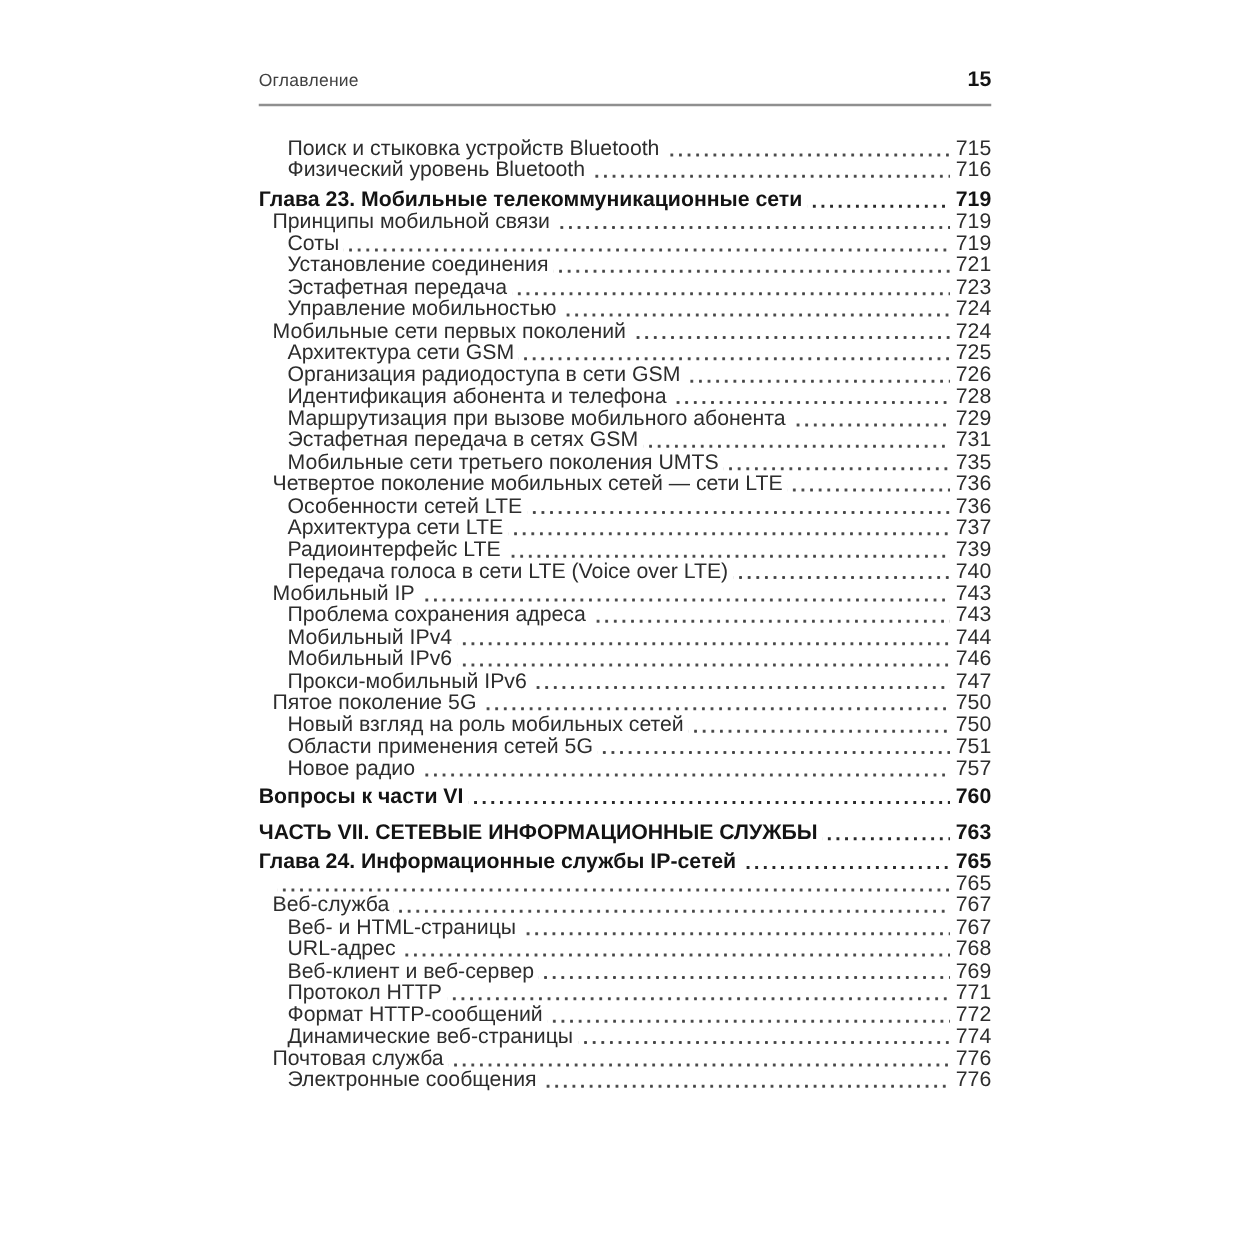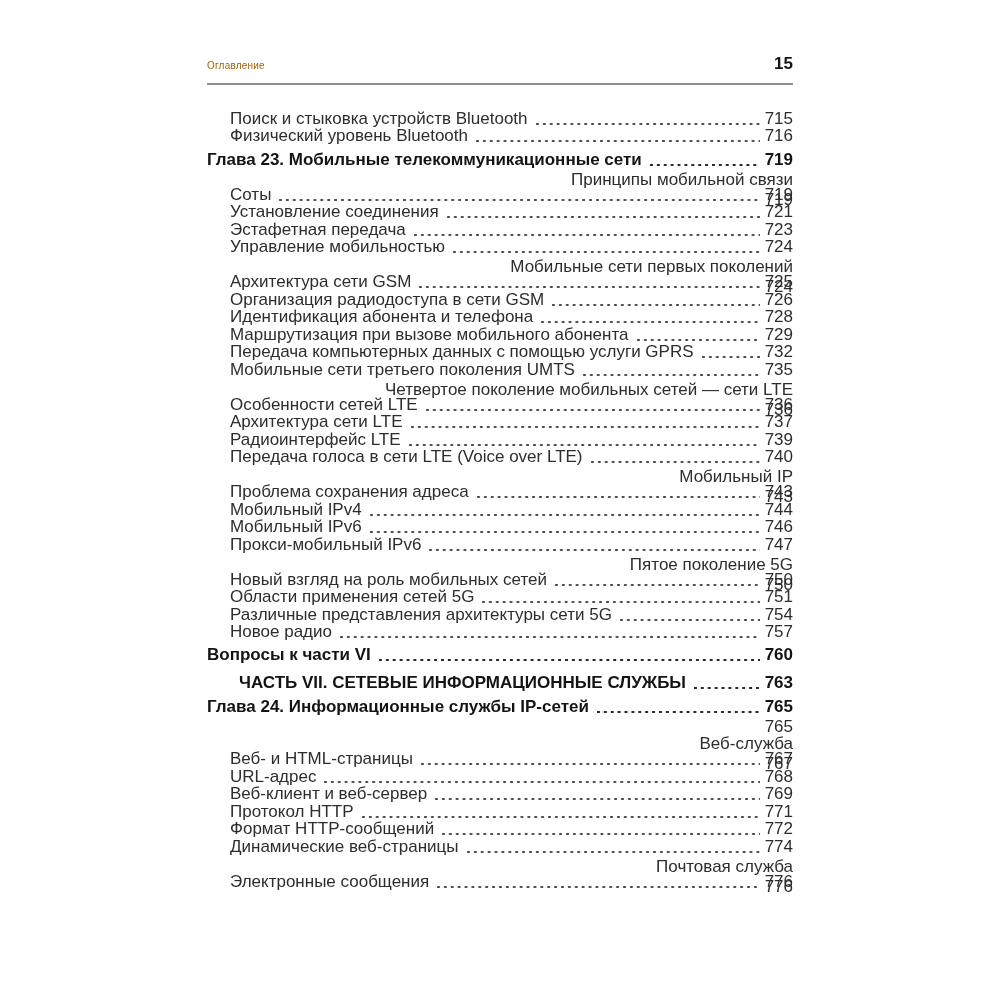--- a/index.html
+++ b/index.html
@@ -16,22 +16,22 @@
     width: 586px;
   }
   .running-head {
     display: flex;
     justify-content: space-between;
     align-items: baseline;
     border-bottom: 2px solid #8f8f8f;
     padding-bottom: 9px;
   }
   .running-head .head-title {
-    font-size: 10px;
-    color: #a16207;
+    font-size: 14px;
+    color: #404040;
     letter-spacing: 0.2px;
   }
   .running-head .head-page {
     font-size: 17px;
     font-weight: bold;
     color: #141414;
     margin-left: 12px;
   }
   .toc {
     margin-top: 26px;
@@ -51,32 +51,32 @@
     background-image: radial-gradient(circle, #454545 1.05px, rgba(0,0,0,0) 1.4px);
     background-repeat: repeat-x;
     background-position: 2px calc(100% - 3px);
     background-size: 6.9px 4px;
   }
   .row .pg {
     min-width: 30px;
     text-align: right;
     white-space: nowrap;
   }
-  .lvl-1 { padding-left: 11px; flex-direction: column; }
+  .lvl-1 { padding-left: 11px; }
   .lvl-2 { padding-left: 23px; }
   .s-chapter, .s-part, .s-questions {
     font-weight: bold;
     color: #141414;
   }
   .s-chapter .dots, .s-part .dots, .s-questions .dots {
     background-image: radial-gradient(circle, #2a2a2a 1.2px, rgba(0,0,0,0) 1.5px);
   }
   .s-chapter { margin-top: 6px; align-items: flex-end; }
   .s-questions { margin-top: 5px; }
-  .s-part { margin-top: 11px; margin-left: 32px; }
+  .s-part { margin-top: 11px; }
 </style>
 </head>
 <body>
 
 <div class="page">
   <div class="running-head">
     <span class="head-title">Оглавление</span>
     <span class="head-page">15</span>
   </div>
   <div class="toc">
@@ -139,23 +139,23 @@
         <span class="title">Идентификация абонента и телефона</span>
         <span class="dots"></span>
         <span class="pg">728</span>
       </div>
       <div class="row lvl-2 s-sub">
         <span class="title">Маршрутизация при вызове мобильного абонента</span>
         <span class="dots"></span>
         <span class="pg">729</span>
       </div>
       <div class="row lvl-2 s-sub">
-        <span class="title">Передача компьютерных данных с помощью услуги GPRS</span>
-        <span class="dots"></span>
-        <span class="pg">732</span>
+        <span class="title">Эстафетная передача в сетях GSM</span>
+        <span class="dots"></span>
+        <span class="pg">731</span>
       </div>
       <div class="row lvl-2 s-sub">
         <span class="title">Мобильные сети третьего поколения UMTS</span>
         <span class="dots"></span>
         <span class="pg">735</span>
       </div>
       <div class="row lvl-1 s-section">
         <span class="title">Четвертое поколение мобильных сетей — сети LTE</span>
         <span class="dots"></span>
         <span class="pg">736</span>
@@ -212,25 +212,20 @@
       </div>
       <div class="row lvl-2 s-sub">
         <span class="title">Новый взгляд на роль мобильных сетей</span>
         <span class="dots"></span>
         <span class="pg">750</span>
       </div>
       <div class="row lvl-2 s-sub">
         <span class="title">Области применения сетей 5G</span>
         <span class="dots"></span>
         <span class="pg">751</span>
-      </div>
-      <div class="row lvl-2 s-sub">
-        <span class="title">Различные представления архитектуры сети 5G</span>
-        <span class="dots"></span>
-        <span class="pg">754</span>
       </div>
       <div class="row lvl-2 s-sub">
         <span class="title">Новое радио</span>
         <span class="dots"></span>
         <span class="pg">757</span>
       </div>
       <div class="row lvl-0 s-questions">
         <span class="title">Вопросы к части VI</span>
         <span class="dots"></span>
         <span class="pg">760</span>

